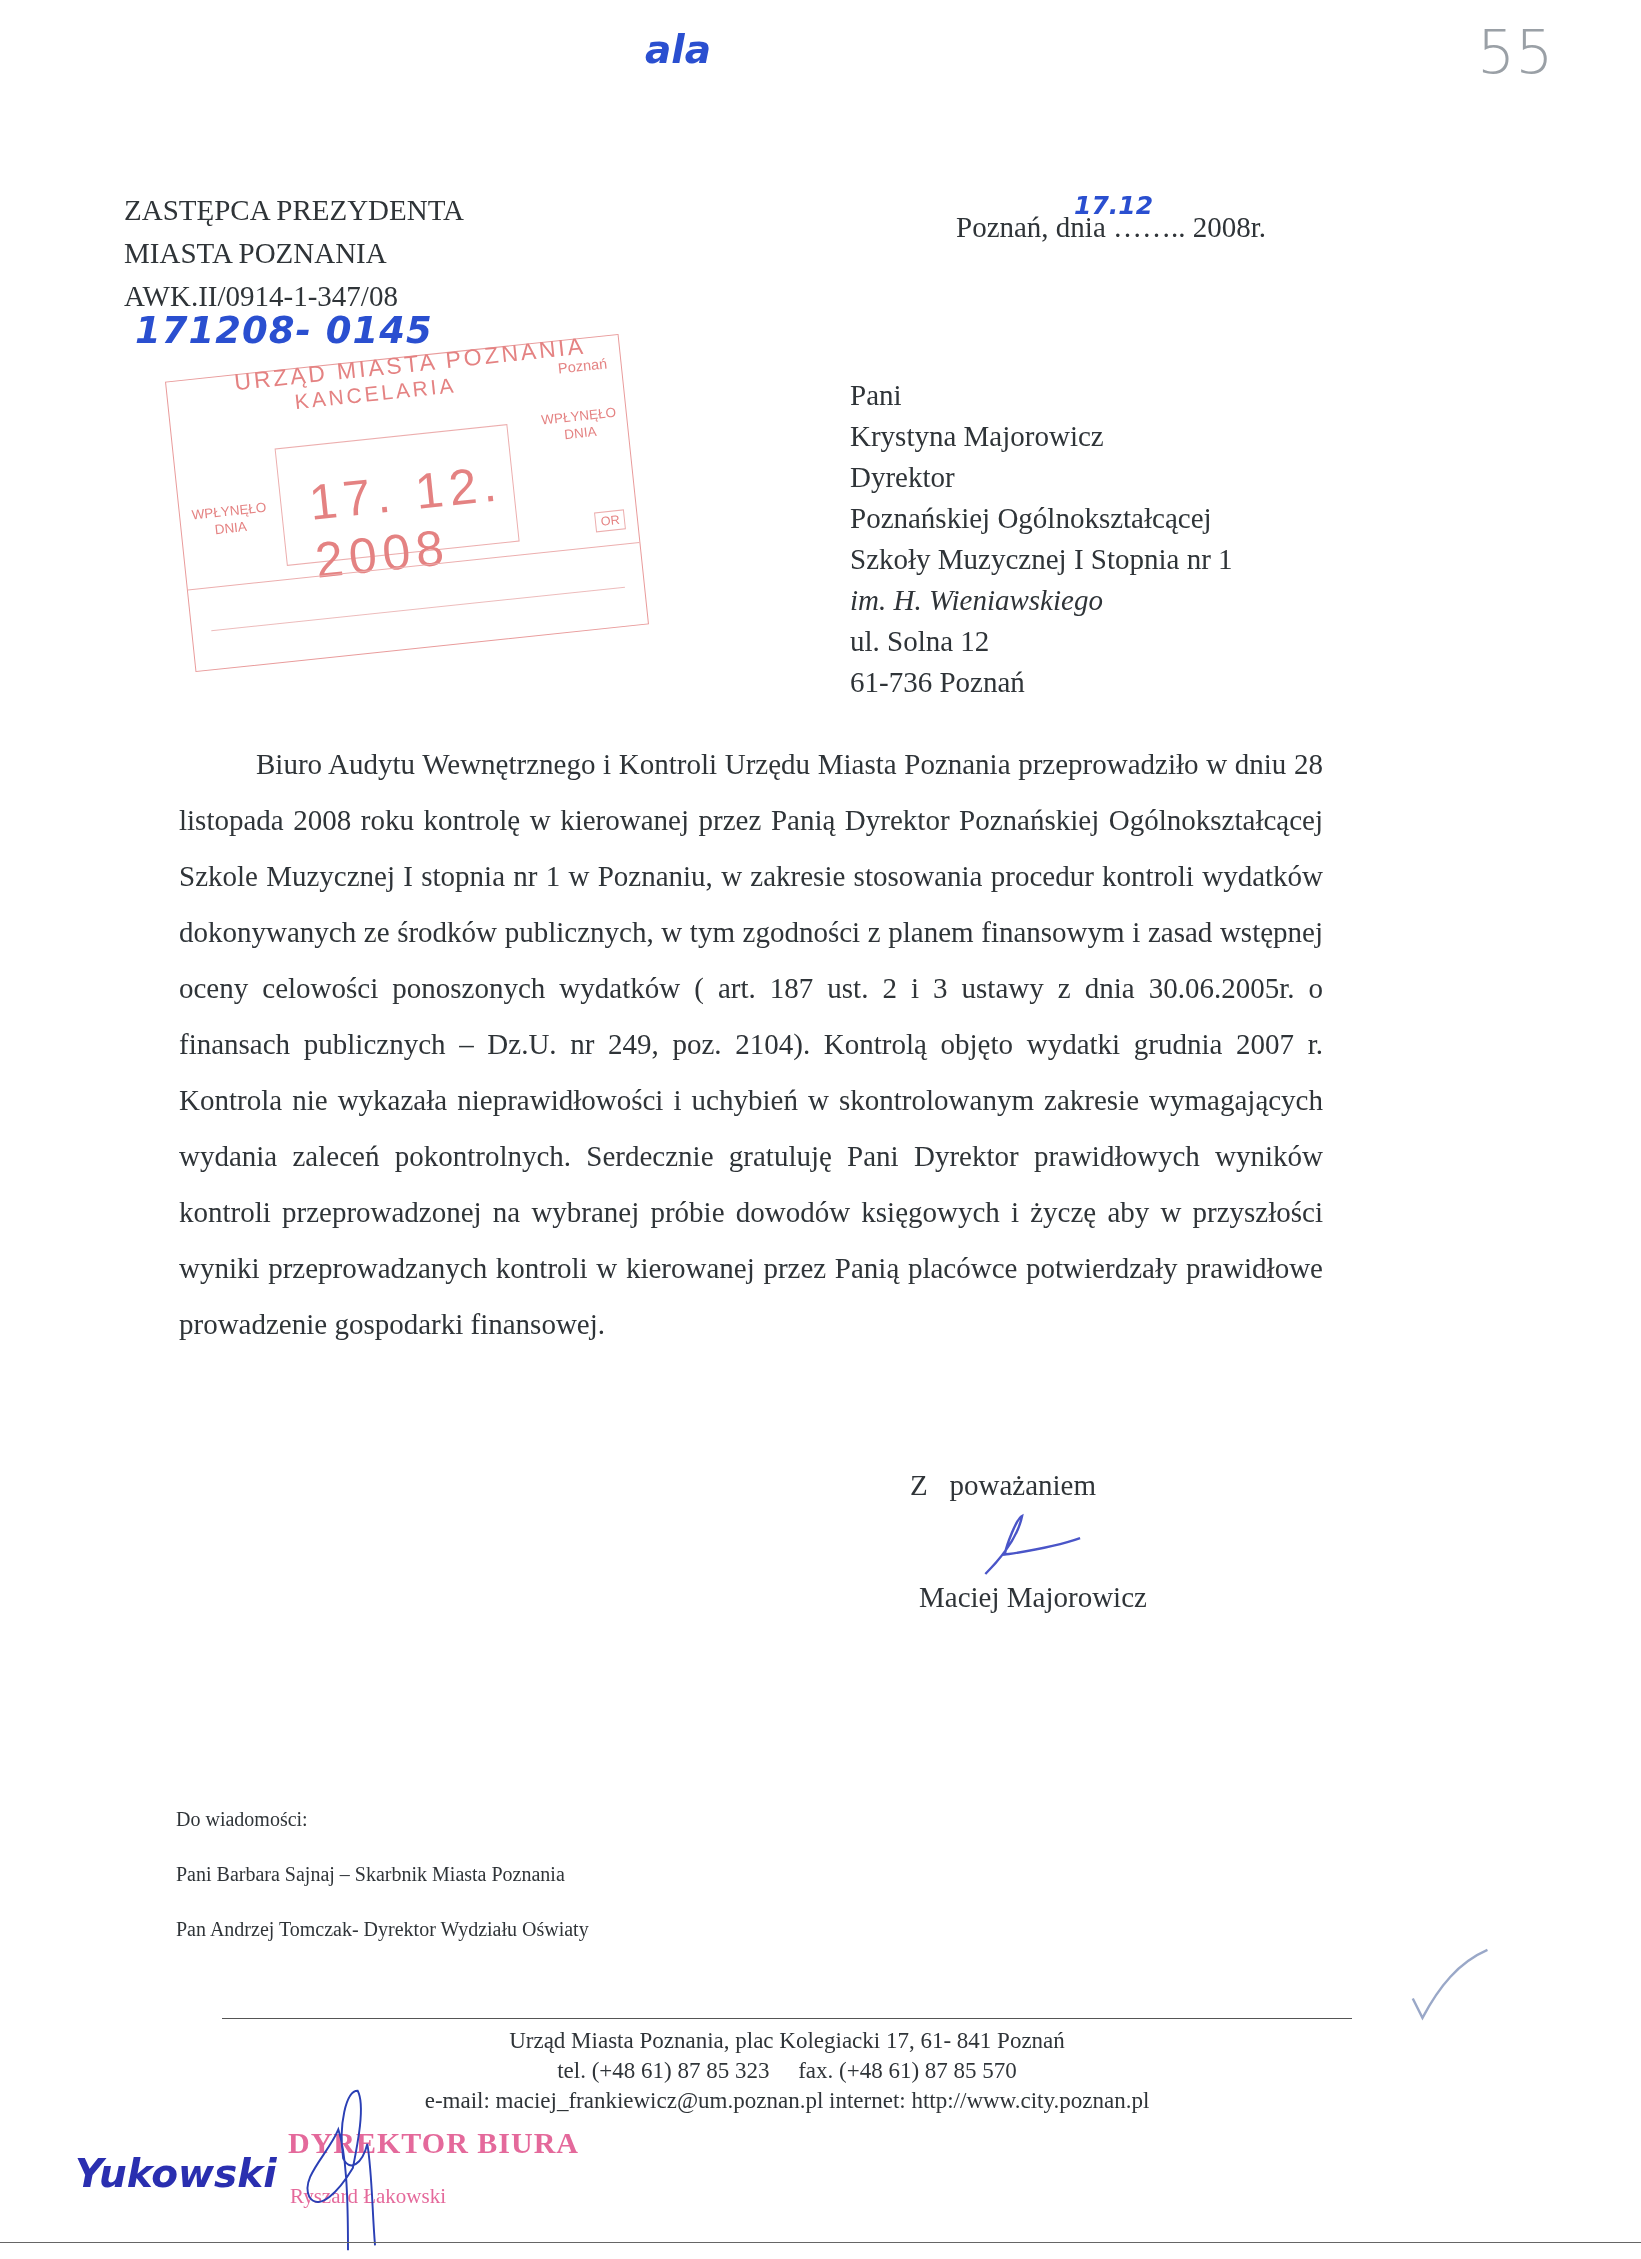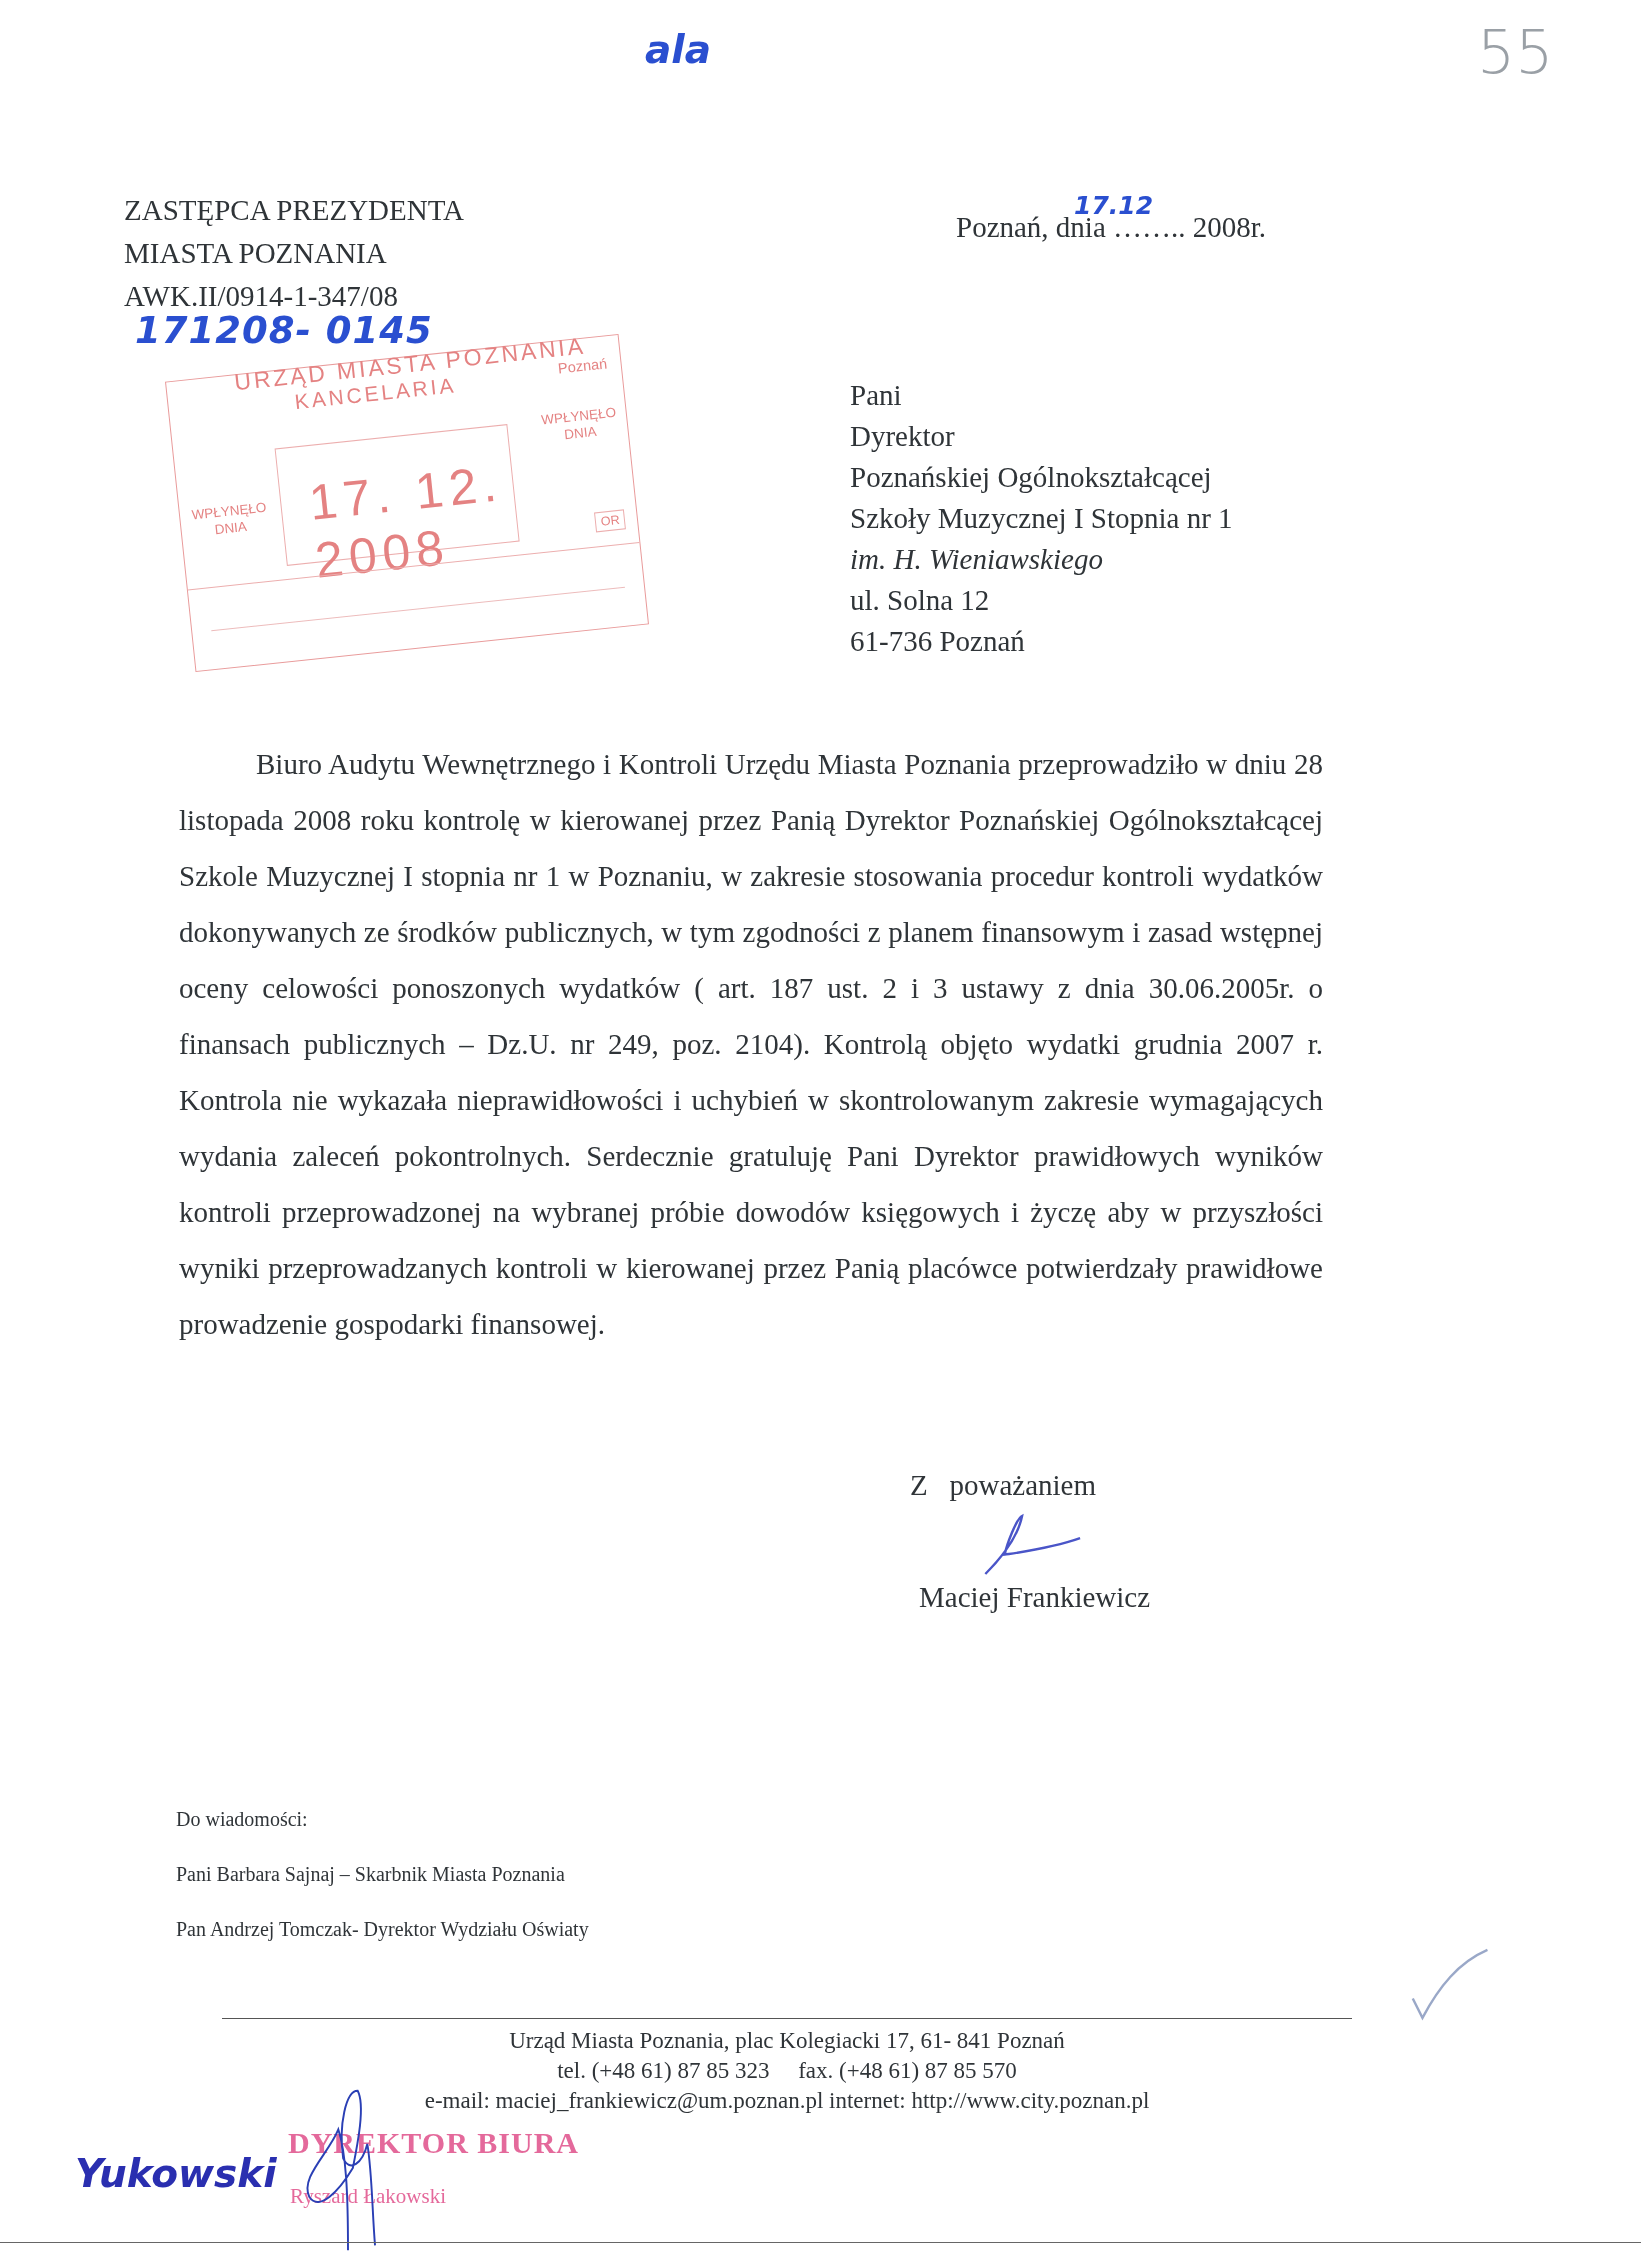--- a/index.html
+++ b/index.html
@@ -58,35 +58,36 @@
 DNIA</div>
   <div class="wr" style="white-space:pre;">WPŁYNĘŁO
 DNIA</div>
   <div class="line1"></div>
   <div class="line2"></div>
   <div class="or">OR</div>
 </div>
 
 <div class="addr">
   <div>Pani</div>
+  <div>Krystyna Majorowicz</div>
   <div>Dyrektor</div>
   <div>Poznańskiej Ogólnokształcącej</div>
   <div>Szkoły Muzycznej I Stopnia nr 1</div>
   <div style="font-style:italic;">im. H. Wieniawskiego</div>
   <div>ul. Solna  12</div>
   <div>61-736 Poznań</div>
 </div>
 
 <div class="body-text">Biuro Audytu Wewnętrznego i Kontroli Urzędu Miasta Poznania przeprowadziło w dniu 28 listopada  2008 roku kontrolę w kierowanej przez Panią Dyrektor Poznańskiej Ogólnokształcącej Szkole Muzycznej  I stopnia nr 1 w Poznaniu, w zakresie stosowania procedur kontroli wydatków dokonywanych ze środków publicznych, w tym zgodności z planem finansowym i zasad wstępnej oceny celowości ponoszonych wydatków ( art. 187 ust. 2 i 3 ustawy z dnia 30.06.2005r. o finansach publicznych – Dz.U. nr 249, poz. 2104). Kontrolą objęto wydatki  grudnia 2007 r. Kontrola nie wykazała nieprawidłowości  i uchybień w skontrolowanym zakresie wymagających wydania zaleceń pokontrolnych. Serdecznie gratuluję Pani Dyrektor prawidłowych wyników kontroli przeprowadzonej na wybranej próbie dowodów księgowych i życzę aby w przyszłości wyniki przeprowadzanych kontroli w kierowanej przez Panią  placówce potwierdzały  prawidłowe prowadzenie gospodarki finansowej.</div>
 
 <div class="abs t" style="left:910px; top:1468px; white-space:pre;">Z   poważaniem</div>
 <svg class="abs" style="left:966px; top:1511px;" width="145" height="68" viewBox="0 0 150 70">
   <path d="M20 65 C45 40 55 20 58 5 C52 8 42 35 40 45 C60 42 90 38 118 28" stroke="#4a55c8" stroke-width="2.5" fill="none"></path>
 </svg>
-<div class="abs t" style="left:919px; top:1580px;">Maciej Frankiewicz</div>
+<div class="abs t" style="left:919px; top:1580px;">Maciej Majorowicz</div>
 
 <div class="abs" style="left:176px; top:1792px; font-size:20px; line-height:55px;">
   <div>Do wiadomości:</div>
   <div>Pani Barbara Sajnaj – Skarbnik Miasta Poznania</div>
   <div>Pan Andrzej Tomczak- Dyrektor Wydziału Oświaty</div>
 </div>
 
 <div class="footer-line"></div>
 <div class="footer">
   <div>Urząd Miasta Poznania, plac Kolegiacki 17, 61- 841 Poznań</div>

